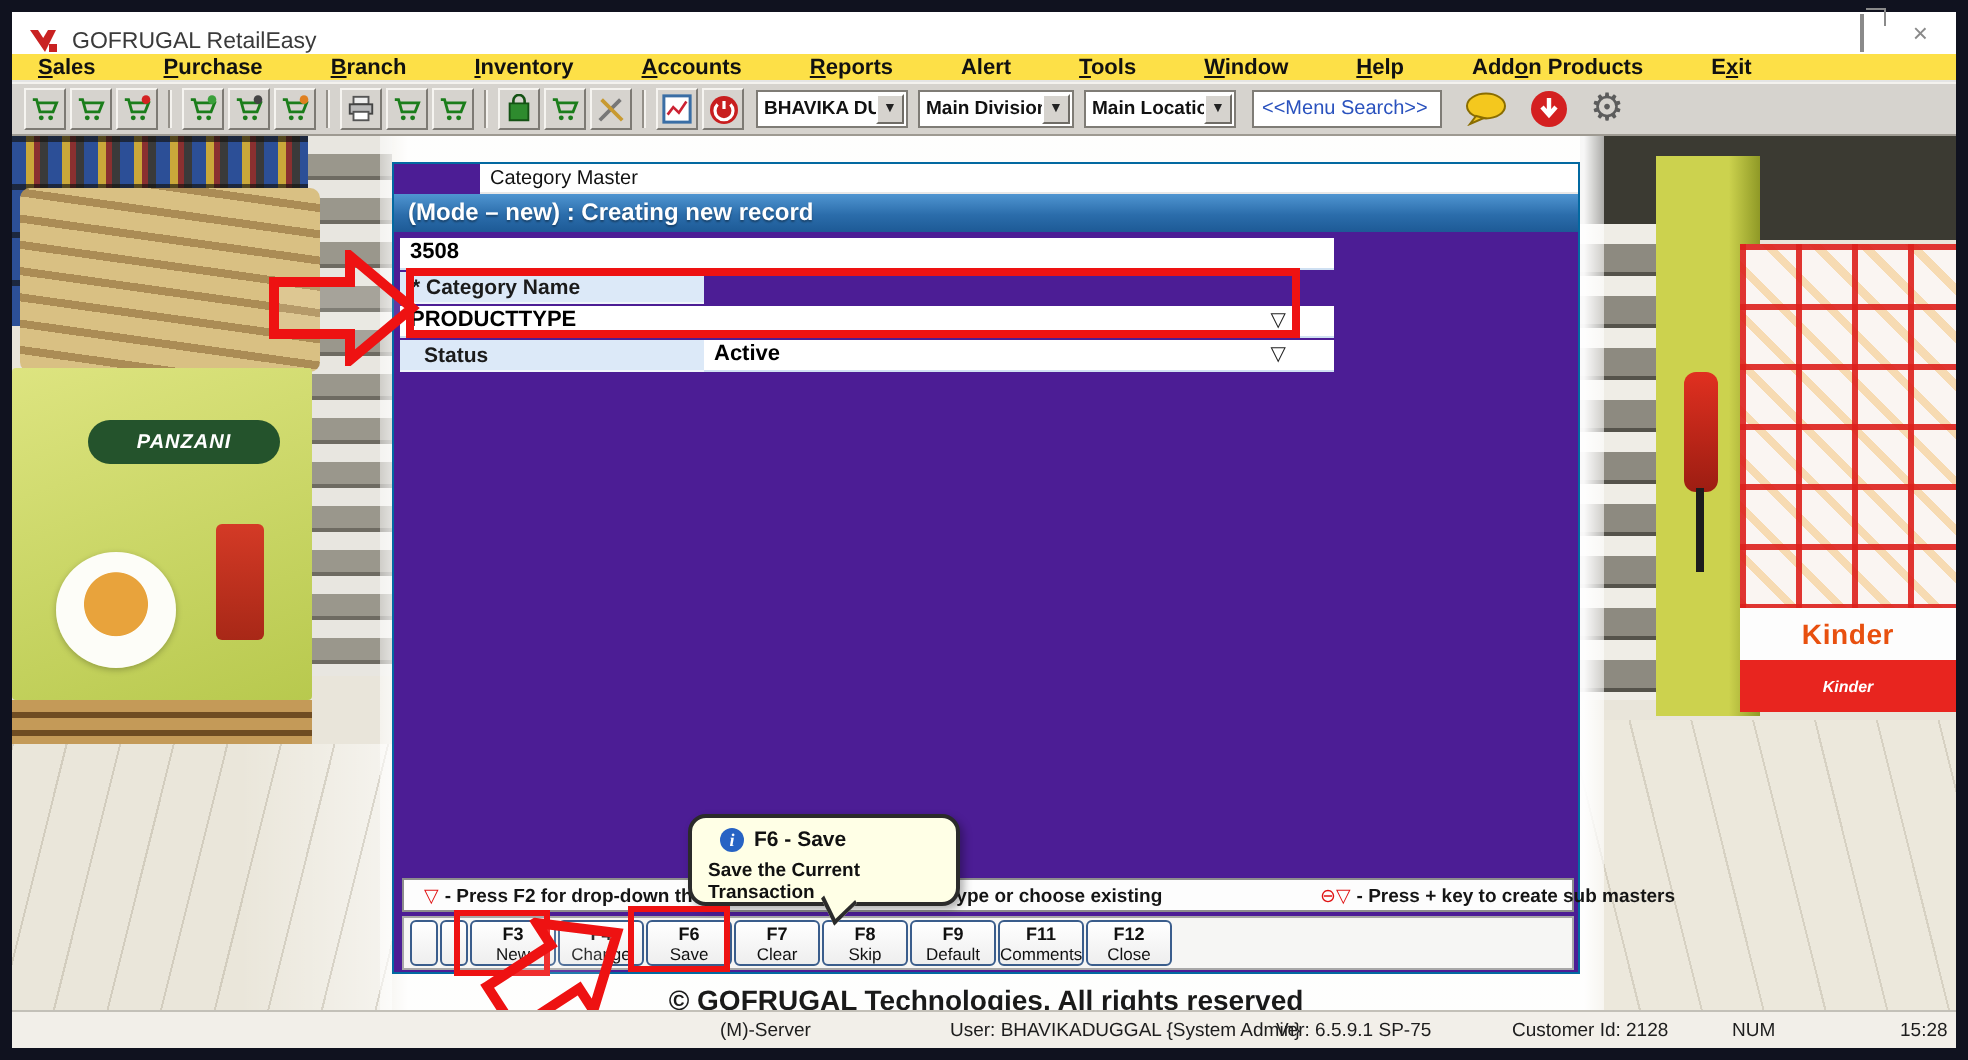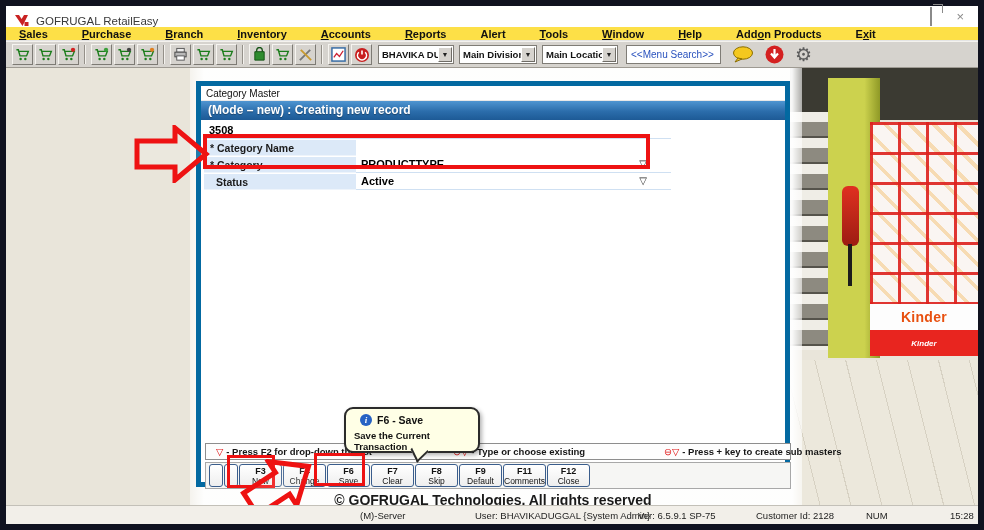--- a/index.html
+++ b/index.html
@@ -71,21 +71,21 @@
   .kd-logo { font-size:14px; font-weight:700; color:#e8500f; letter-spacing:.3px; }
   .kd-base { position:absolute; left:0; top:208px; right:0; height:26px; background:#e8251f; display:flex; align-items:center; justify-content:center; }
   .kd-base-label { font-size:8px; font-weight:700; color:#fff; font-style:italic; }
   .br-floor { position:absolute; left:0; top:292px; right:0; height:151px; background:#ece8dc;
       background-image:repeating-linear-gradient(76deg, rgba(150,140,118,.25) 0 1px, transparent 1px 30px); }
 
   .wash { position:absolute; left:184px; top:0; width:612px; height:100%;
       background:linear-gradient(90deg, rgba(255,255,255,.55) 0, #ffffff 14px, #ffffff calc(100% - 10px), rgba(255,255,255,.6) 100%); opacity:.96; }
 
   
-  .dialog { position:absolute; left:190px; top:13px; width:594px; height:406px; background:#ffffff; border:5px solid #0369a1; }
+  .dialog { position:absolute; left:190px; top:13px; width:594px; height:406px; background:#4c1d95; border:1px solid #0369a1;padding-left:43px; }
   .dlg-title { height:15px; font-size:10px; color:#111; padding:2px 5px 0; background:#fff; border-bottom:1px solid #e8e8e8; }
   .dlg-header { position:absolute; left:0; top:15px; right:0; height:19px; background:linear-gradient(180deg,#4f95d1 0,#2b6dab 55%,#1d5a96 100%); color:#fff; font-size:12px; font-weight:700; line-height:19px; padding-left:7px; text-shadow:0 1px 1px rgba(0,0,0,.35); }
   .form { position:absolute; left:3px; top:37px; width:467px; }
   .form-row { display:flex; height:16px; margin-bottom:1px; }
   .f-label { width:152px; background:#dce9f8; border-bottom:1px solid #eef4fb; font-size:10.5px; font-weight:700; color:#1b1b1b; padding:2px 0 0 6px; }
   .form-row:last-child .f-label { padding-left:12px; }
   .f-value { flex:1; position:relative; background:#fff; border-bottom:1px solid #cfe0f2; font-size:11px; font-weight:700; color:#000; padding:1px 0 0 5px; }
   .f-value .sel { display:inline-block; width:294px; background:#000; color:#fff; padding-left:2px; margin-left:-3px; height:14px; }
   .dd { position:absolute; right:24px; top:1px; font-size:10px; color:#222; font-weight:400; }
 
@@ -291,20 +291,32 @@
         <svg width="19" height="19" viewBox="0 0 19 19">
             <circle cx="9.5" cy="9.5" r="9" fill="#d42020"></circle>
             <path d="M9.5 4v7M6 8.5l3.5 4 3.5-4" stroke="#fff" stroke-width="2.2" fill="none"></path>
           </svg>
       </span>
       <span class="round-ico gear-glyph">⚙</span>
     </div>
 
     <div class="desktop">
 
+      <div class="bg-left">
+        <div class="bl-shelves-top"></div>
+        <div class="bl-shelf-side"></div>
+        <div class="bl-pasta"></div>
+        <div class="bl-panzani">
+          <div class="pz-band">PANZANI</div>
+          <div class="pz-plate"></div>
+          <div class="pz-packet"></div>
+        </div>
+        <div class="bl-pallet"></div>
+        <div class="bl-floor"></div>
+      </div>
 
       <div class="bg-right">
         <div class="br-ceiling"></div>
         <div class="br-shelves"></div>
         <div class="br-pillar">
           <div class="br-ext"></div>
         </div>
         <div class="br-kinder">
           <div class="kd-grid"></div>
           <div class="kd-band">
@@ -323,21 +335,20 @@
         <div class="dlg-title">Category Master</div>
         <div class="dlg-header">(Mode – new) : Creating new record</div>
         <div class="form" id="form-rows">
             <div class="form-row">
               <div class="f-value"><span>3508</span></div>
             </div>
             <div class="form-row">
               <div class="f-label">* Category Name</div>
             </div>
             <div class="form-row">
-              <div class="f-label">* Category</div>
               <div class="f-value"><span>PRODUCTTYPE</span><span class="dd">▽</span></div>
             </div>
             <div class="form-row">
               <div class="f-label">Status</div>
               <div class="f-value"><span>Active</span><span class="dd">▽</span></div>
             </div>
           </div>
         <div class="hintbar" id="hintbar">
             <span class="hint"><span class="hsym">▽</span><span class="htext">- Press F2 for drop-down the list</span></span>
             <span class="hint"><span class="hsym">⊖▽</span><span class="htext">- Type or choose existing</span></span>

